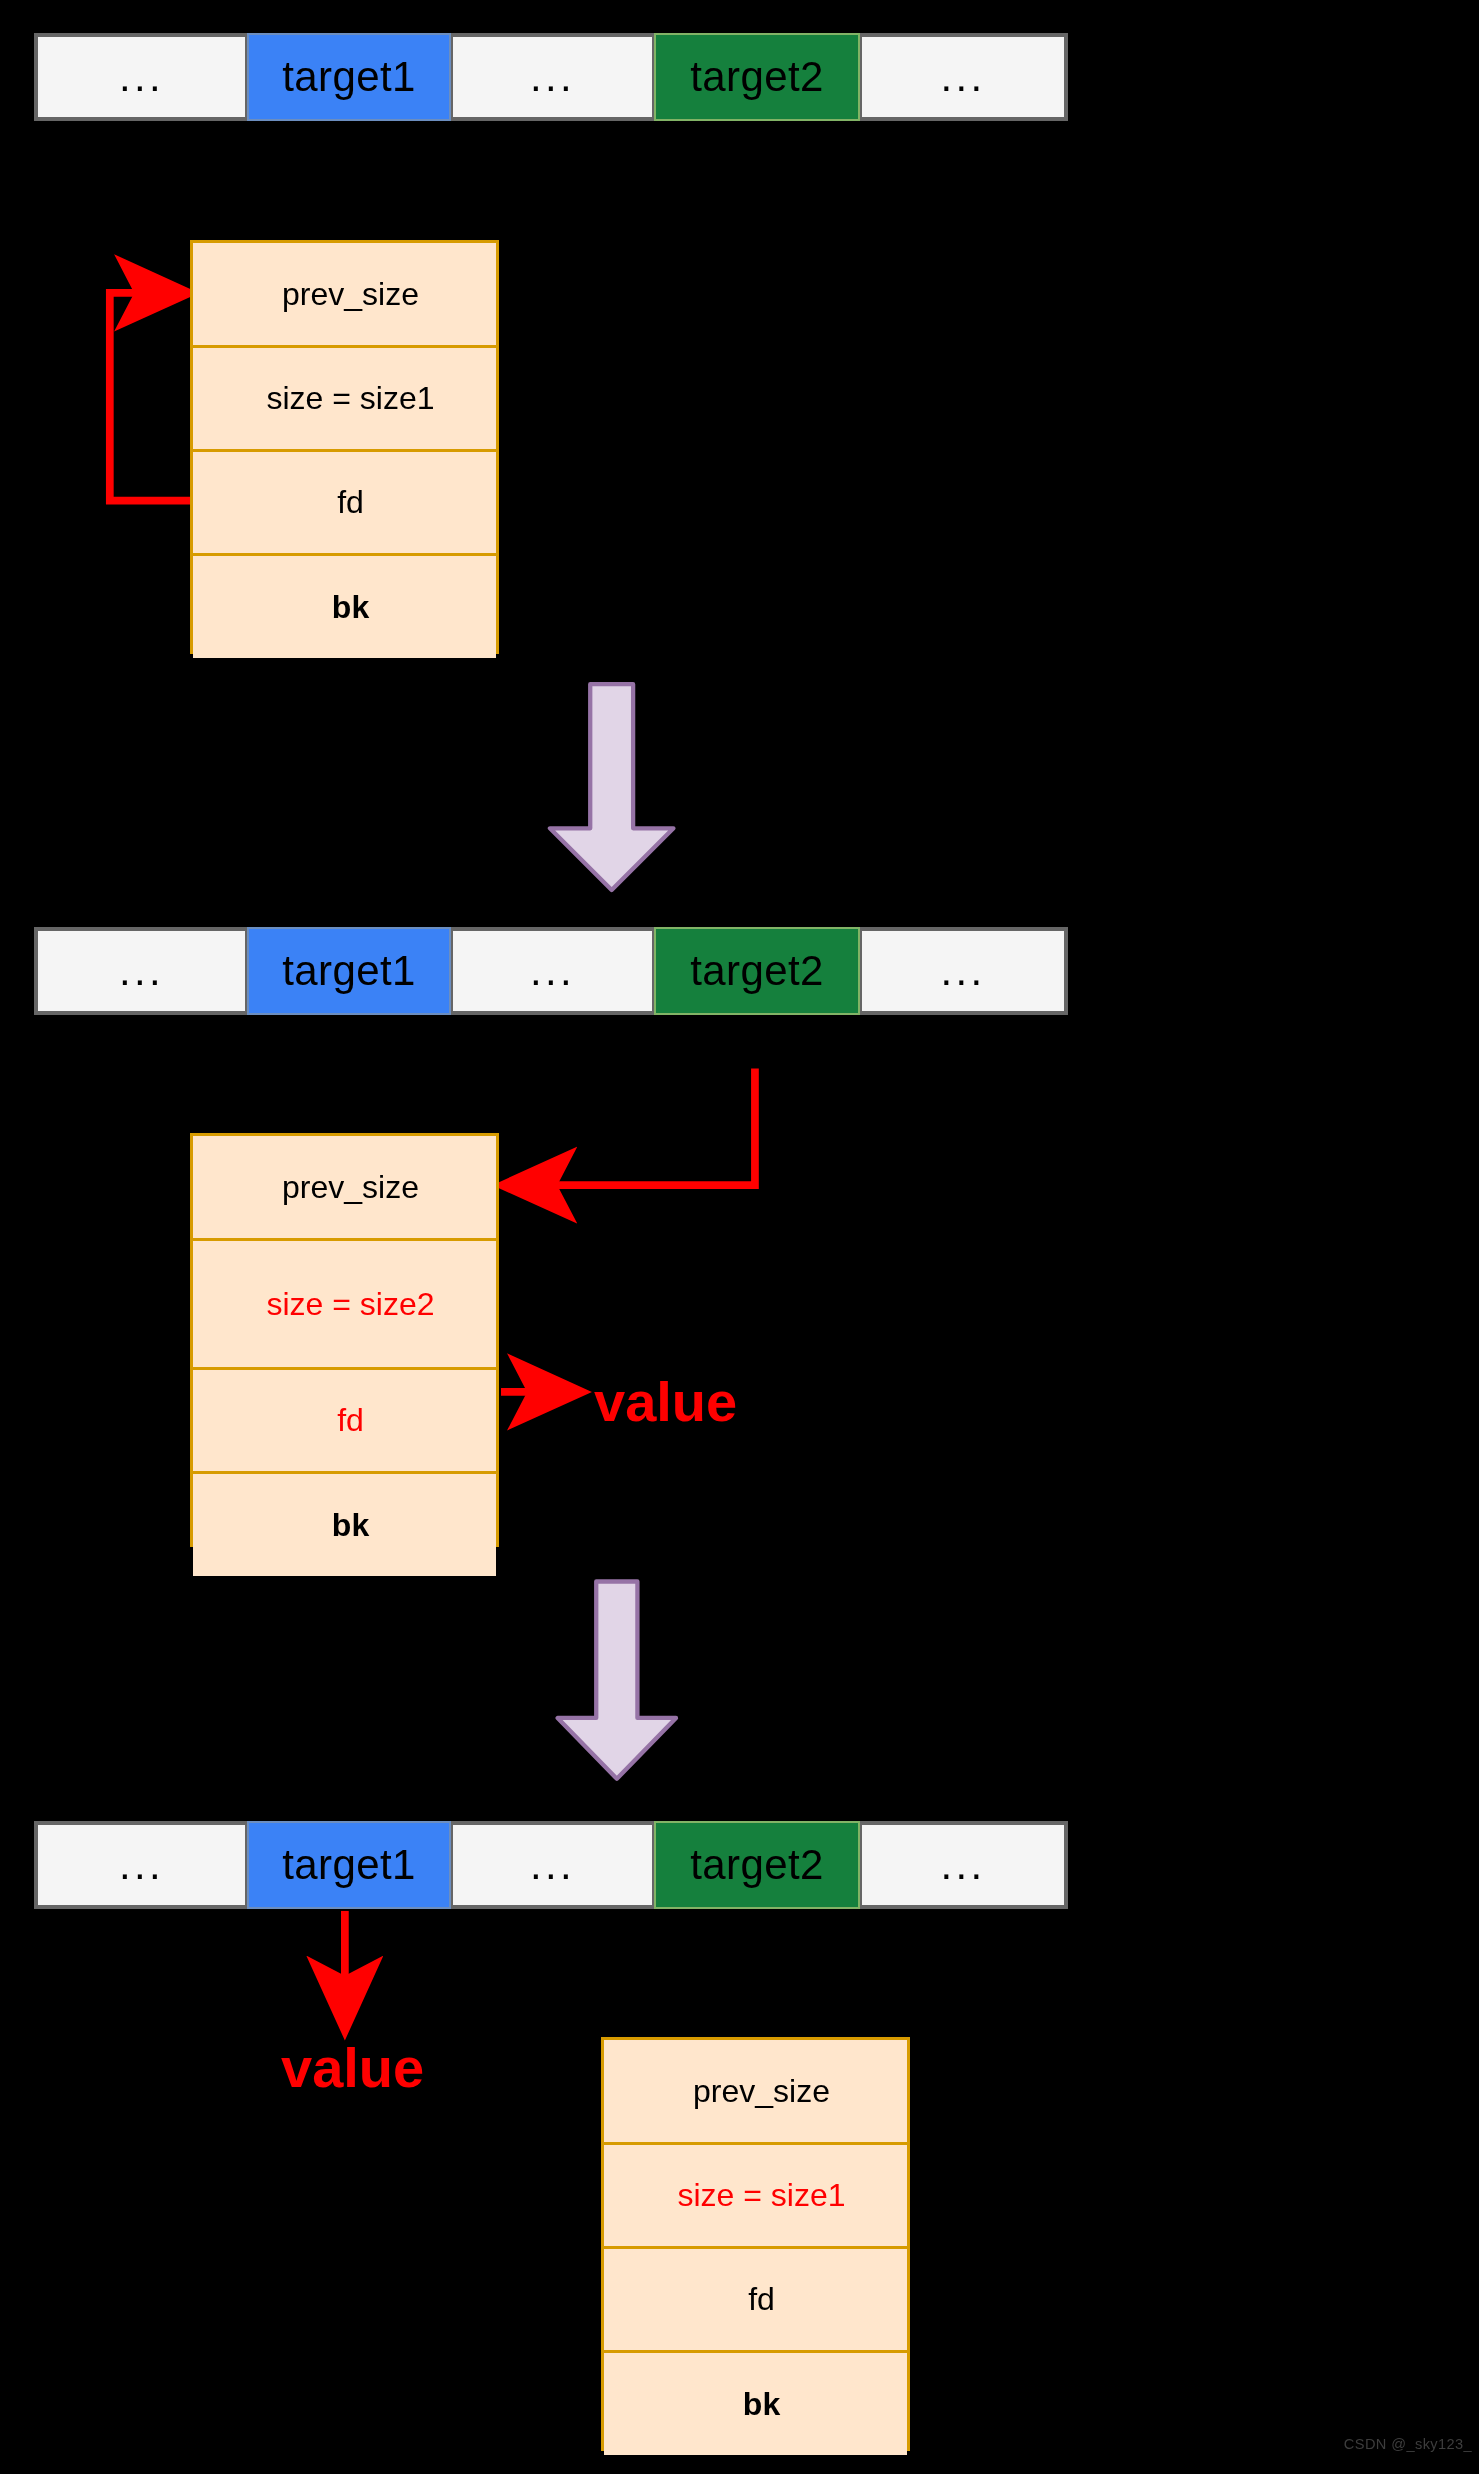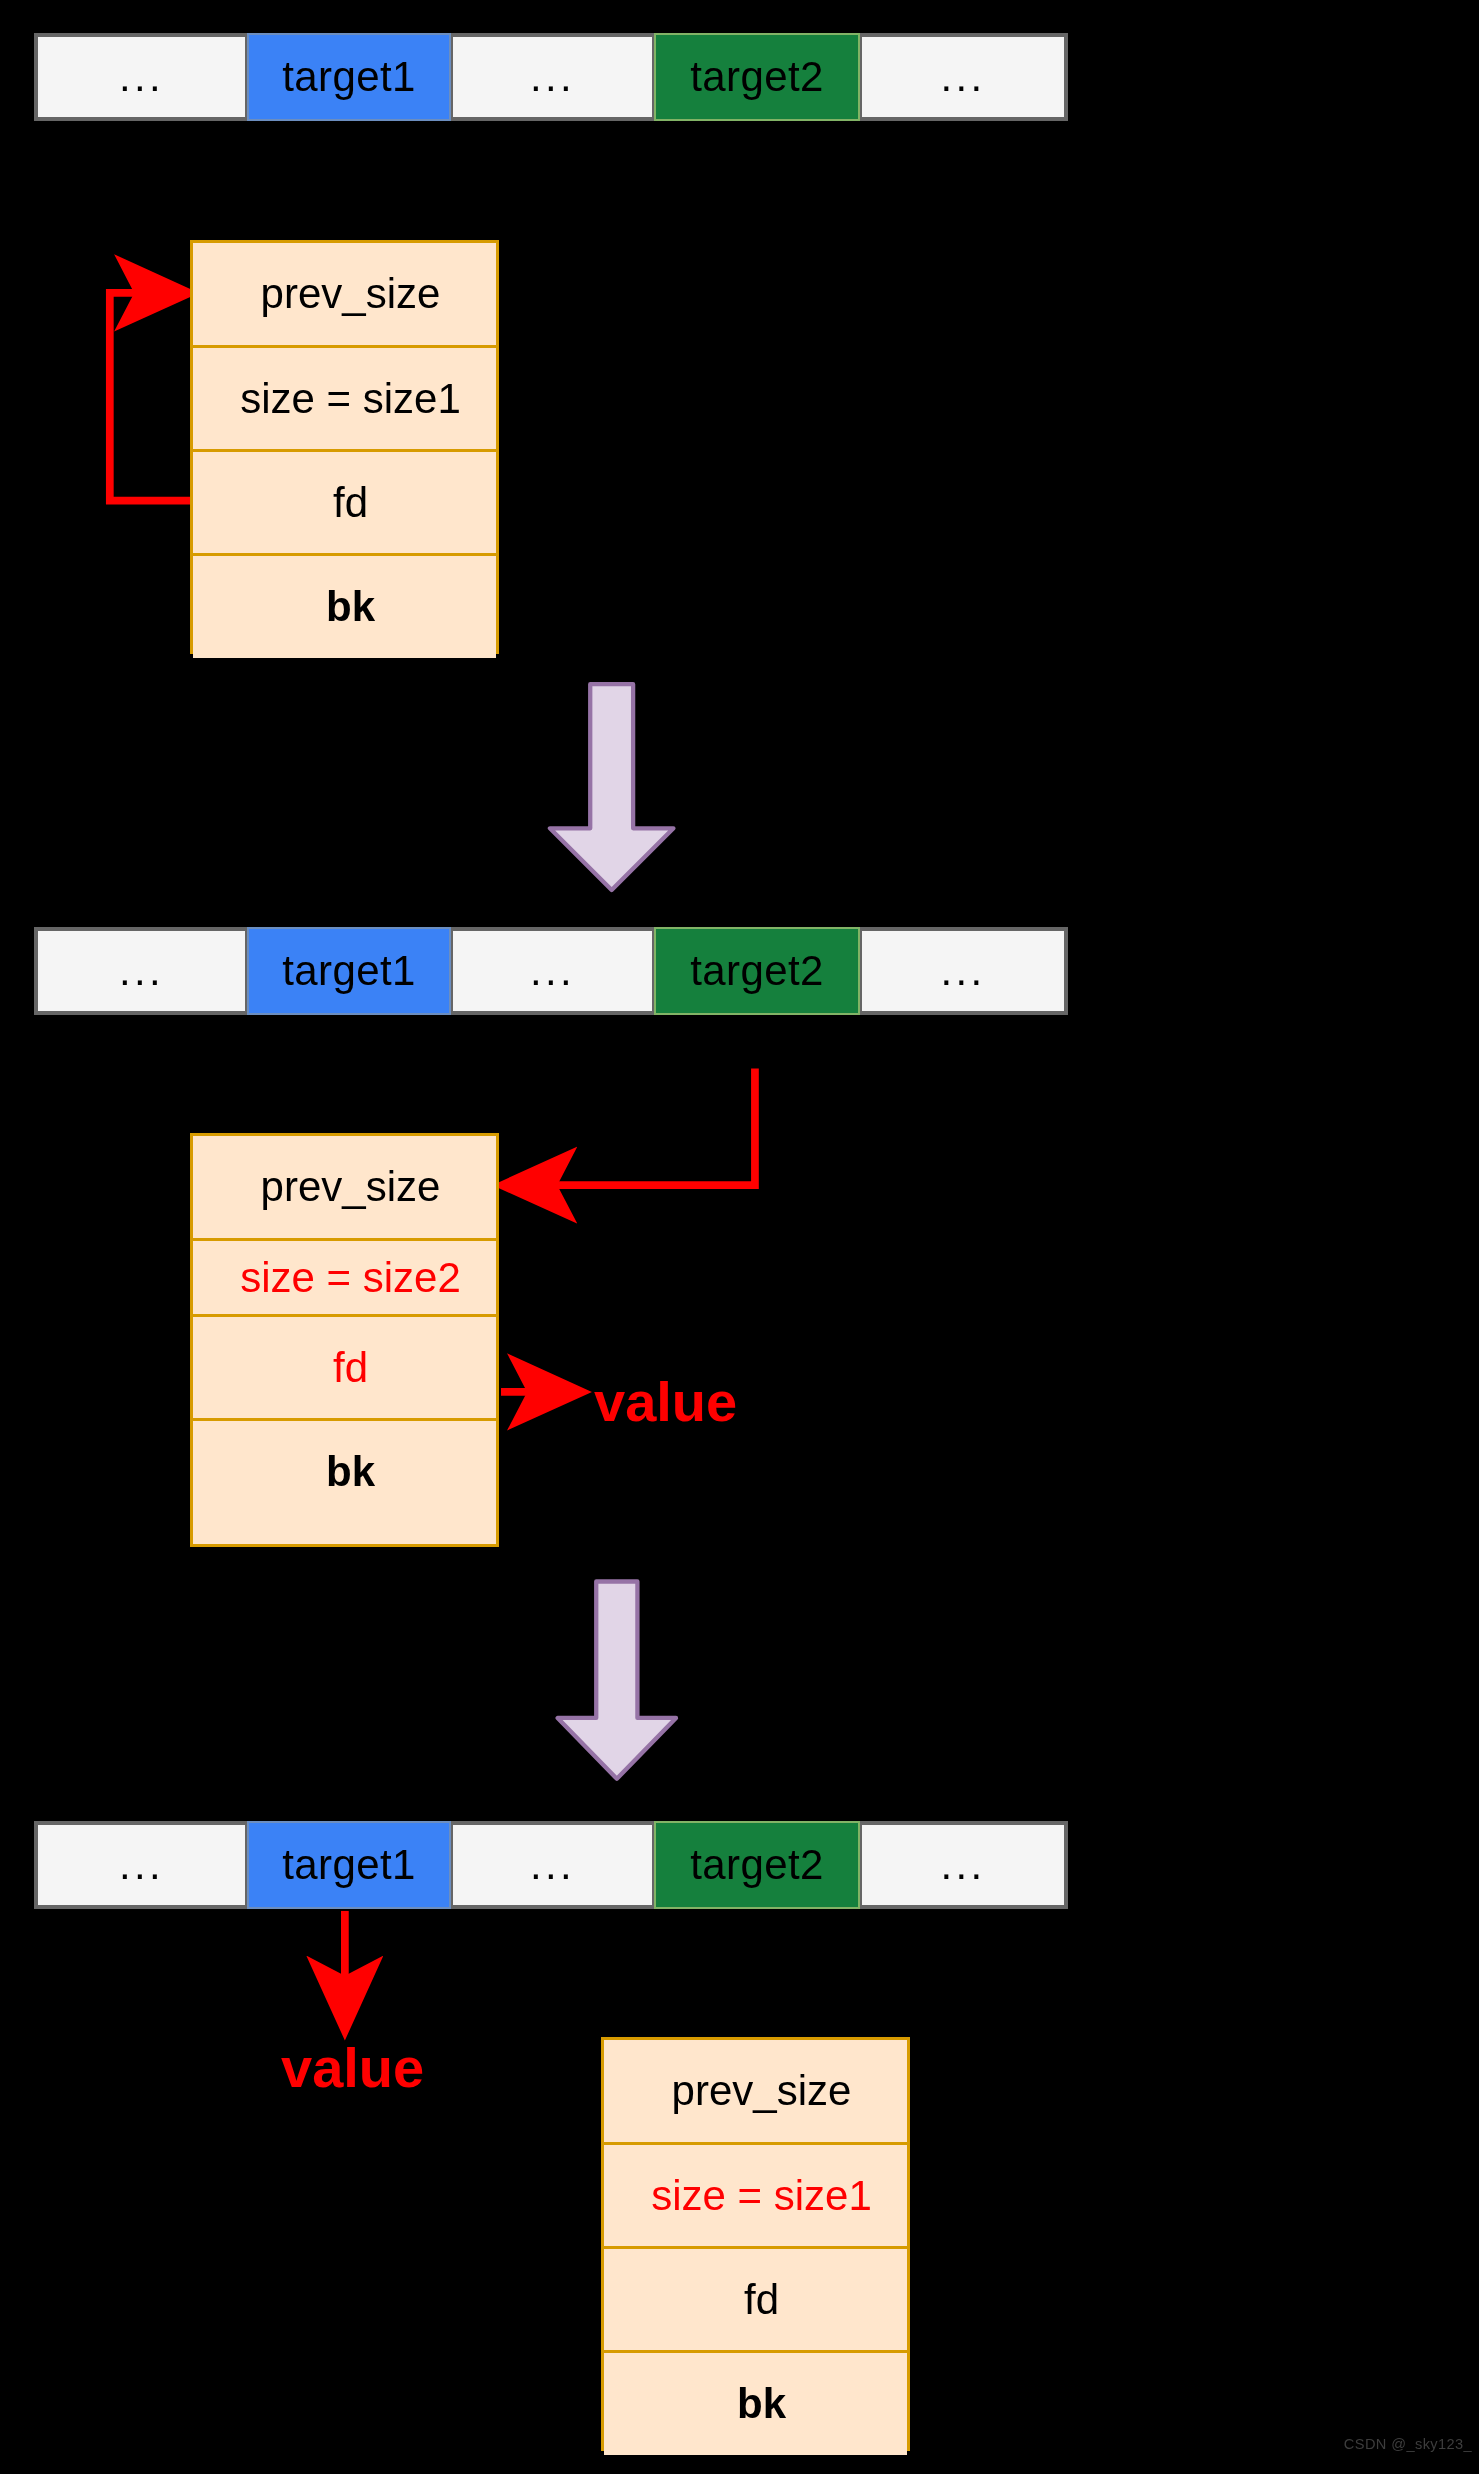--- a/index.html
+++ b/index.html
@@ -65,21 +65,21 @@
     position: absolute;
     box-sizing: border-box;
     border: 3.4px solid #d79b00;
     background: #ffe6cc;
   }
   .chunkrow {
     box-sizing: border-box;
     display: flex;
     align-items: center;
     justify-content: center;
-    font-size: 42px;
+    font-size: 32px;
     color: #000000;
     border-bottom: 3.4px solid #d79b00;
     background: #ffe6cc;
     padding-left: 12px;
   }
   .chunkrow:last-child { border-bottom: none; font-weight: bold; }
   .chunkrow.red { color: #ff0000; }
 
   
   .label {
@@ -163,21 +163,21 @@
   <div class="memrow" style="left:34px; top:927px; width:1034px; height:88px;">
     <div class="memcell dots" style="width:209px;">...</div>
     <div class="memcell hl-blue" style="width:204px;">target1</div>
     <div class="memcell dots" style="width:203px;">...</div>
     <div class="memcell hl-green" style="width:206px;">target2</div>
     <div class="memcell dots" style="flex:1;">...</div>
   </div>
 
   <div class="chunk" style="left:190px; top:1133px; width:309px; height:414px;">
     <div class="chunkrow" style="height:105px;">prev_size</div>
-    <div class="chunkrow red" style="height:76px;">size = size2</div>
+    <div class="chunkrow red" style="height:129px;">size = size2</div>
     <div class="chunkrow red" style="height:104px;">fd</div>
     <div class="chunkrow" style="height:102px;">bk</div>
   </div>
 
   <div class="label red" style="left:594px; top:1369px;">value</div>
 
   <div class="memrow" style="left:34px; top:1821px; width:1034px; height:88px;">
     <div class="memcell dots" style="width:209px;">...</div>
     <div class="memcell hl-blue" style="width:204px;">target1</div>
     <div class="memcell dots" style="width:203px;">...</div>

